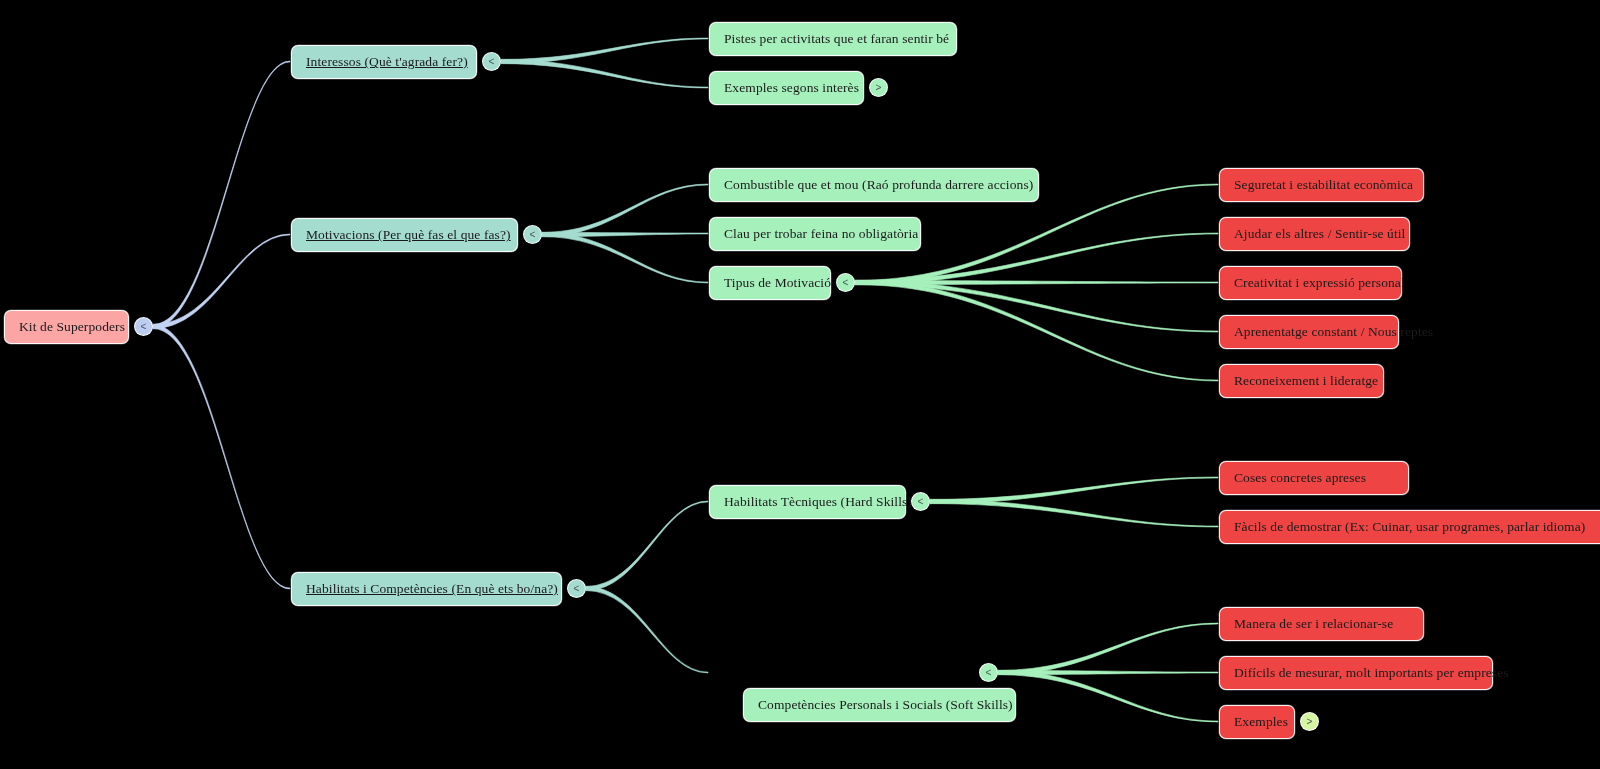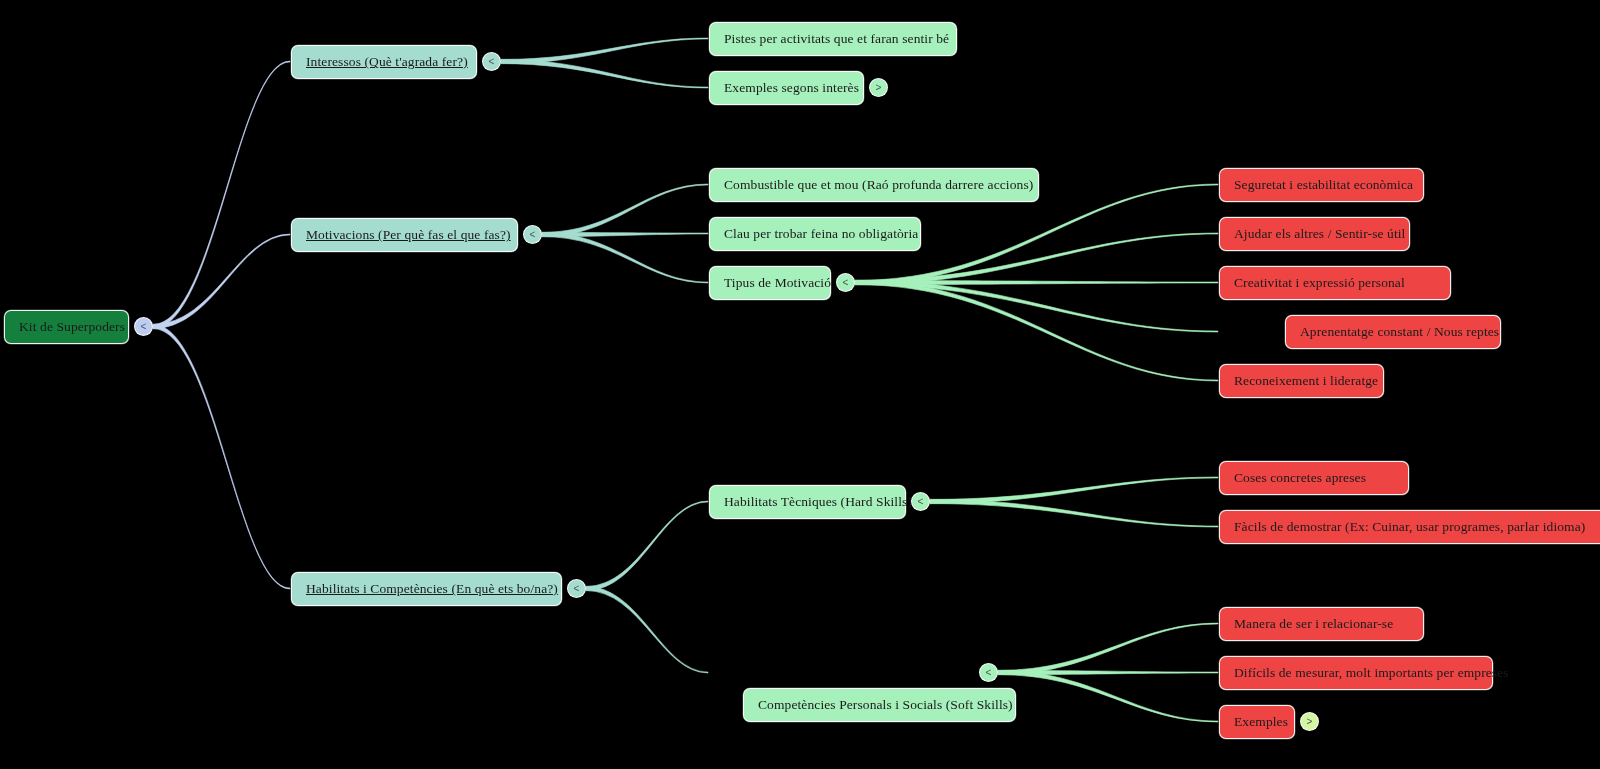--- a/index.html
+++ b/index.html
@@ -32,21 +32,21 @@
     border-radius: 7px;
     padding: 16px 14px;
     height: 33px;
     white-space: nowrap;
     font-size: 13.5px;
     color: #1a1a1a;
     letter-spacing: 0.1px;
     border: 1px solid rgba(255,255,255,0.92);
     box-shadow: 0 0 0 0.5px rgba(255,255,255,0.35);
   }
-  .node.root  { background: #15803d; }
+  .node.root  { background: #fca5a5; }
   .node.lvl1  { background: #a5dcd0; text-decoration: underline; }
   .node.lvl2  { background: #a6f0bc; }
   .node.lvl3  { background: #ef4444; }
 
   .node-label {
     display: block;
     line-height: 1;
   }
 
   .handle {
@@ -135,24 +135,24 @@
       </div>
       <div class="handle lvl2" style="left: 836px; top: 273px;">
         <span>&lt;</span>
       </div>
       <div class="node lvl3" style="left: 1219px; top: 168px; width: 205px;">
         <span class="node-label">Seguretat i estabilitat econòmica</span>
       </div>
       <div class="node lvl3" style="left: 1219px; top: 217px; width: 191px;">
         <span class="node-label">Ajudar els altres / Sentir-se útil</span>
       </div>
-      <div class="node lvl3" style="left: 1219px; top: 266px; width: 232px;">
+      <div class="node lvl3" style="left: 1219px; top: 266px; width: 183px;">
         <span class="node-label">Creativitat i expressió personal</span>
       </div>
-      <div class="node lvl3" style="left: 1285px; top: 315px; width: 216px;">
+      <div class="node lvl3" style="left: 1219px; top: 315px; width: 180px;">
         <span class="node-label">Aprenentatge constant / Nous reptes</span>
       </div>
       <div class="node lvl3" style="left: 1219px; top: 364px; width: 165px;">
         <span class="node-label">Reconeixement i lideratge</span>
       </div>
       <div class="node lvl1" style="left: 291px; top: 572px; width: 271px;">
         <span class="node-label">Habilitats i Competències (En què ets bo/na?)</span>
       </div>
       <div class="handle lvl1" style="left: 567px; top: 579px;">
         <span>&lt;</span>

